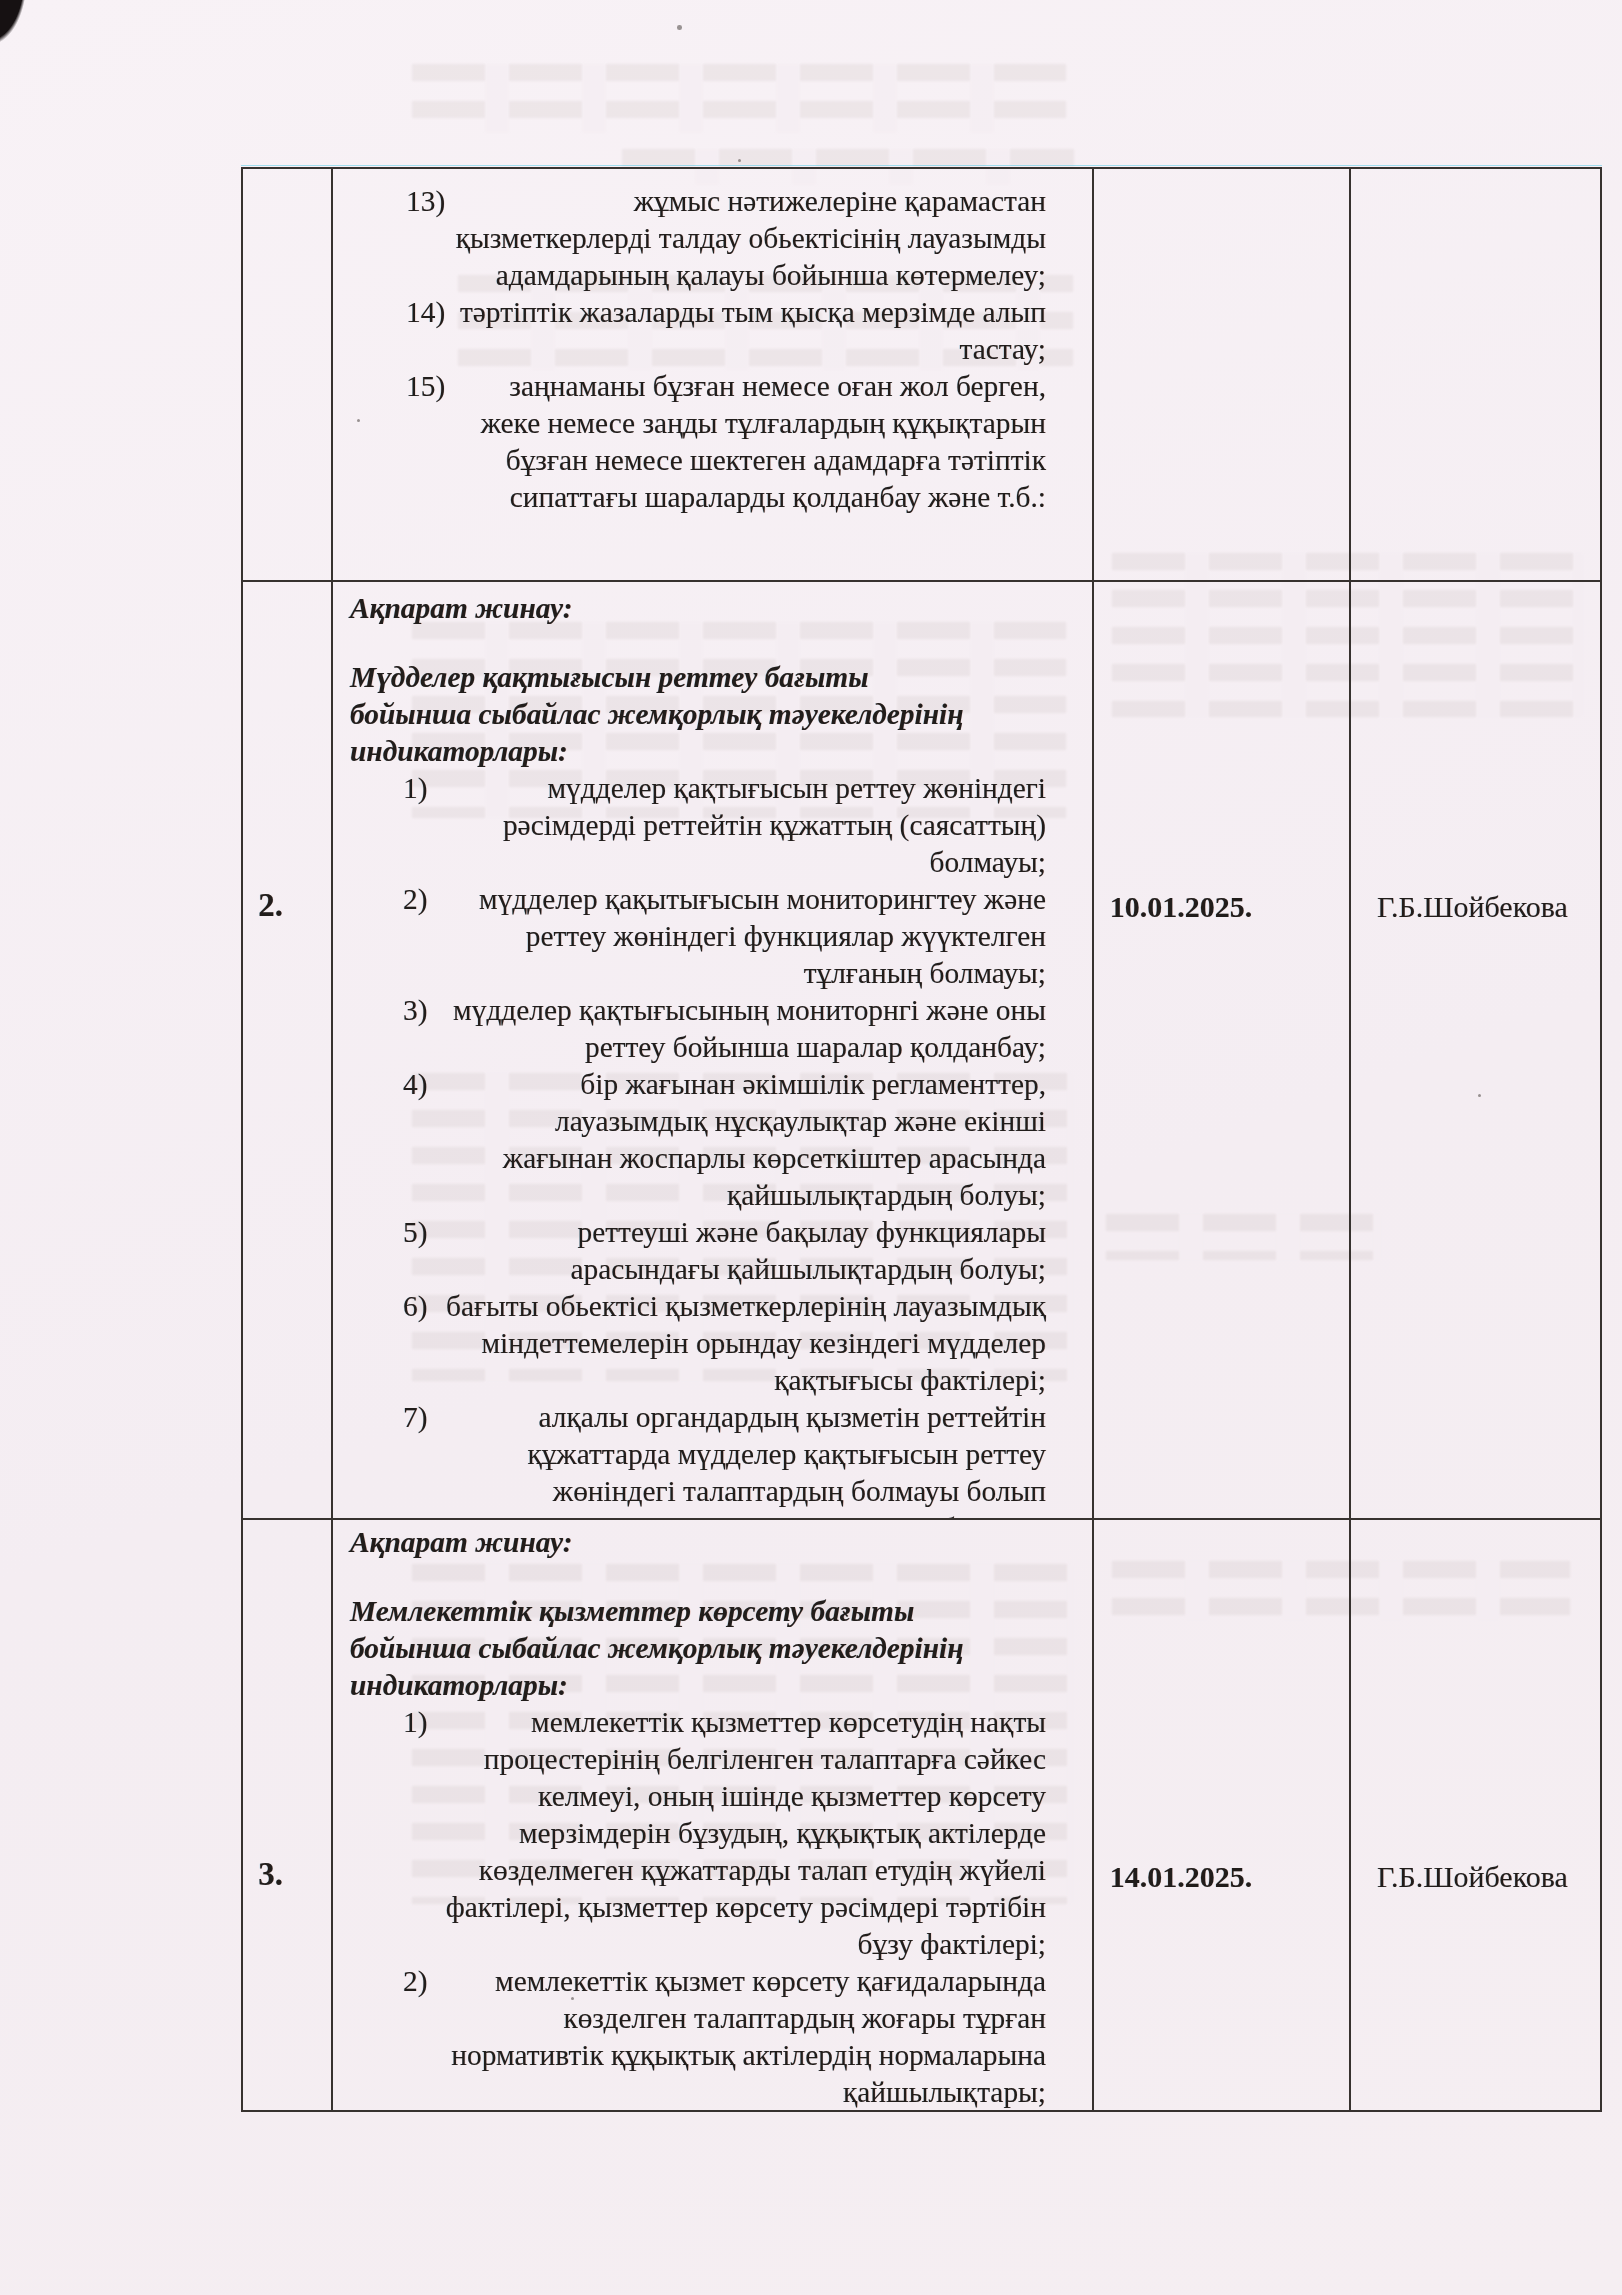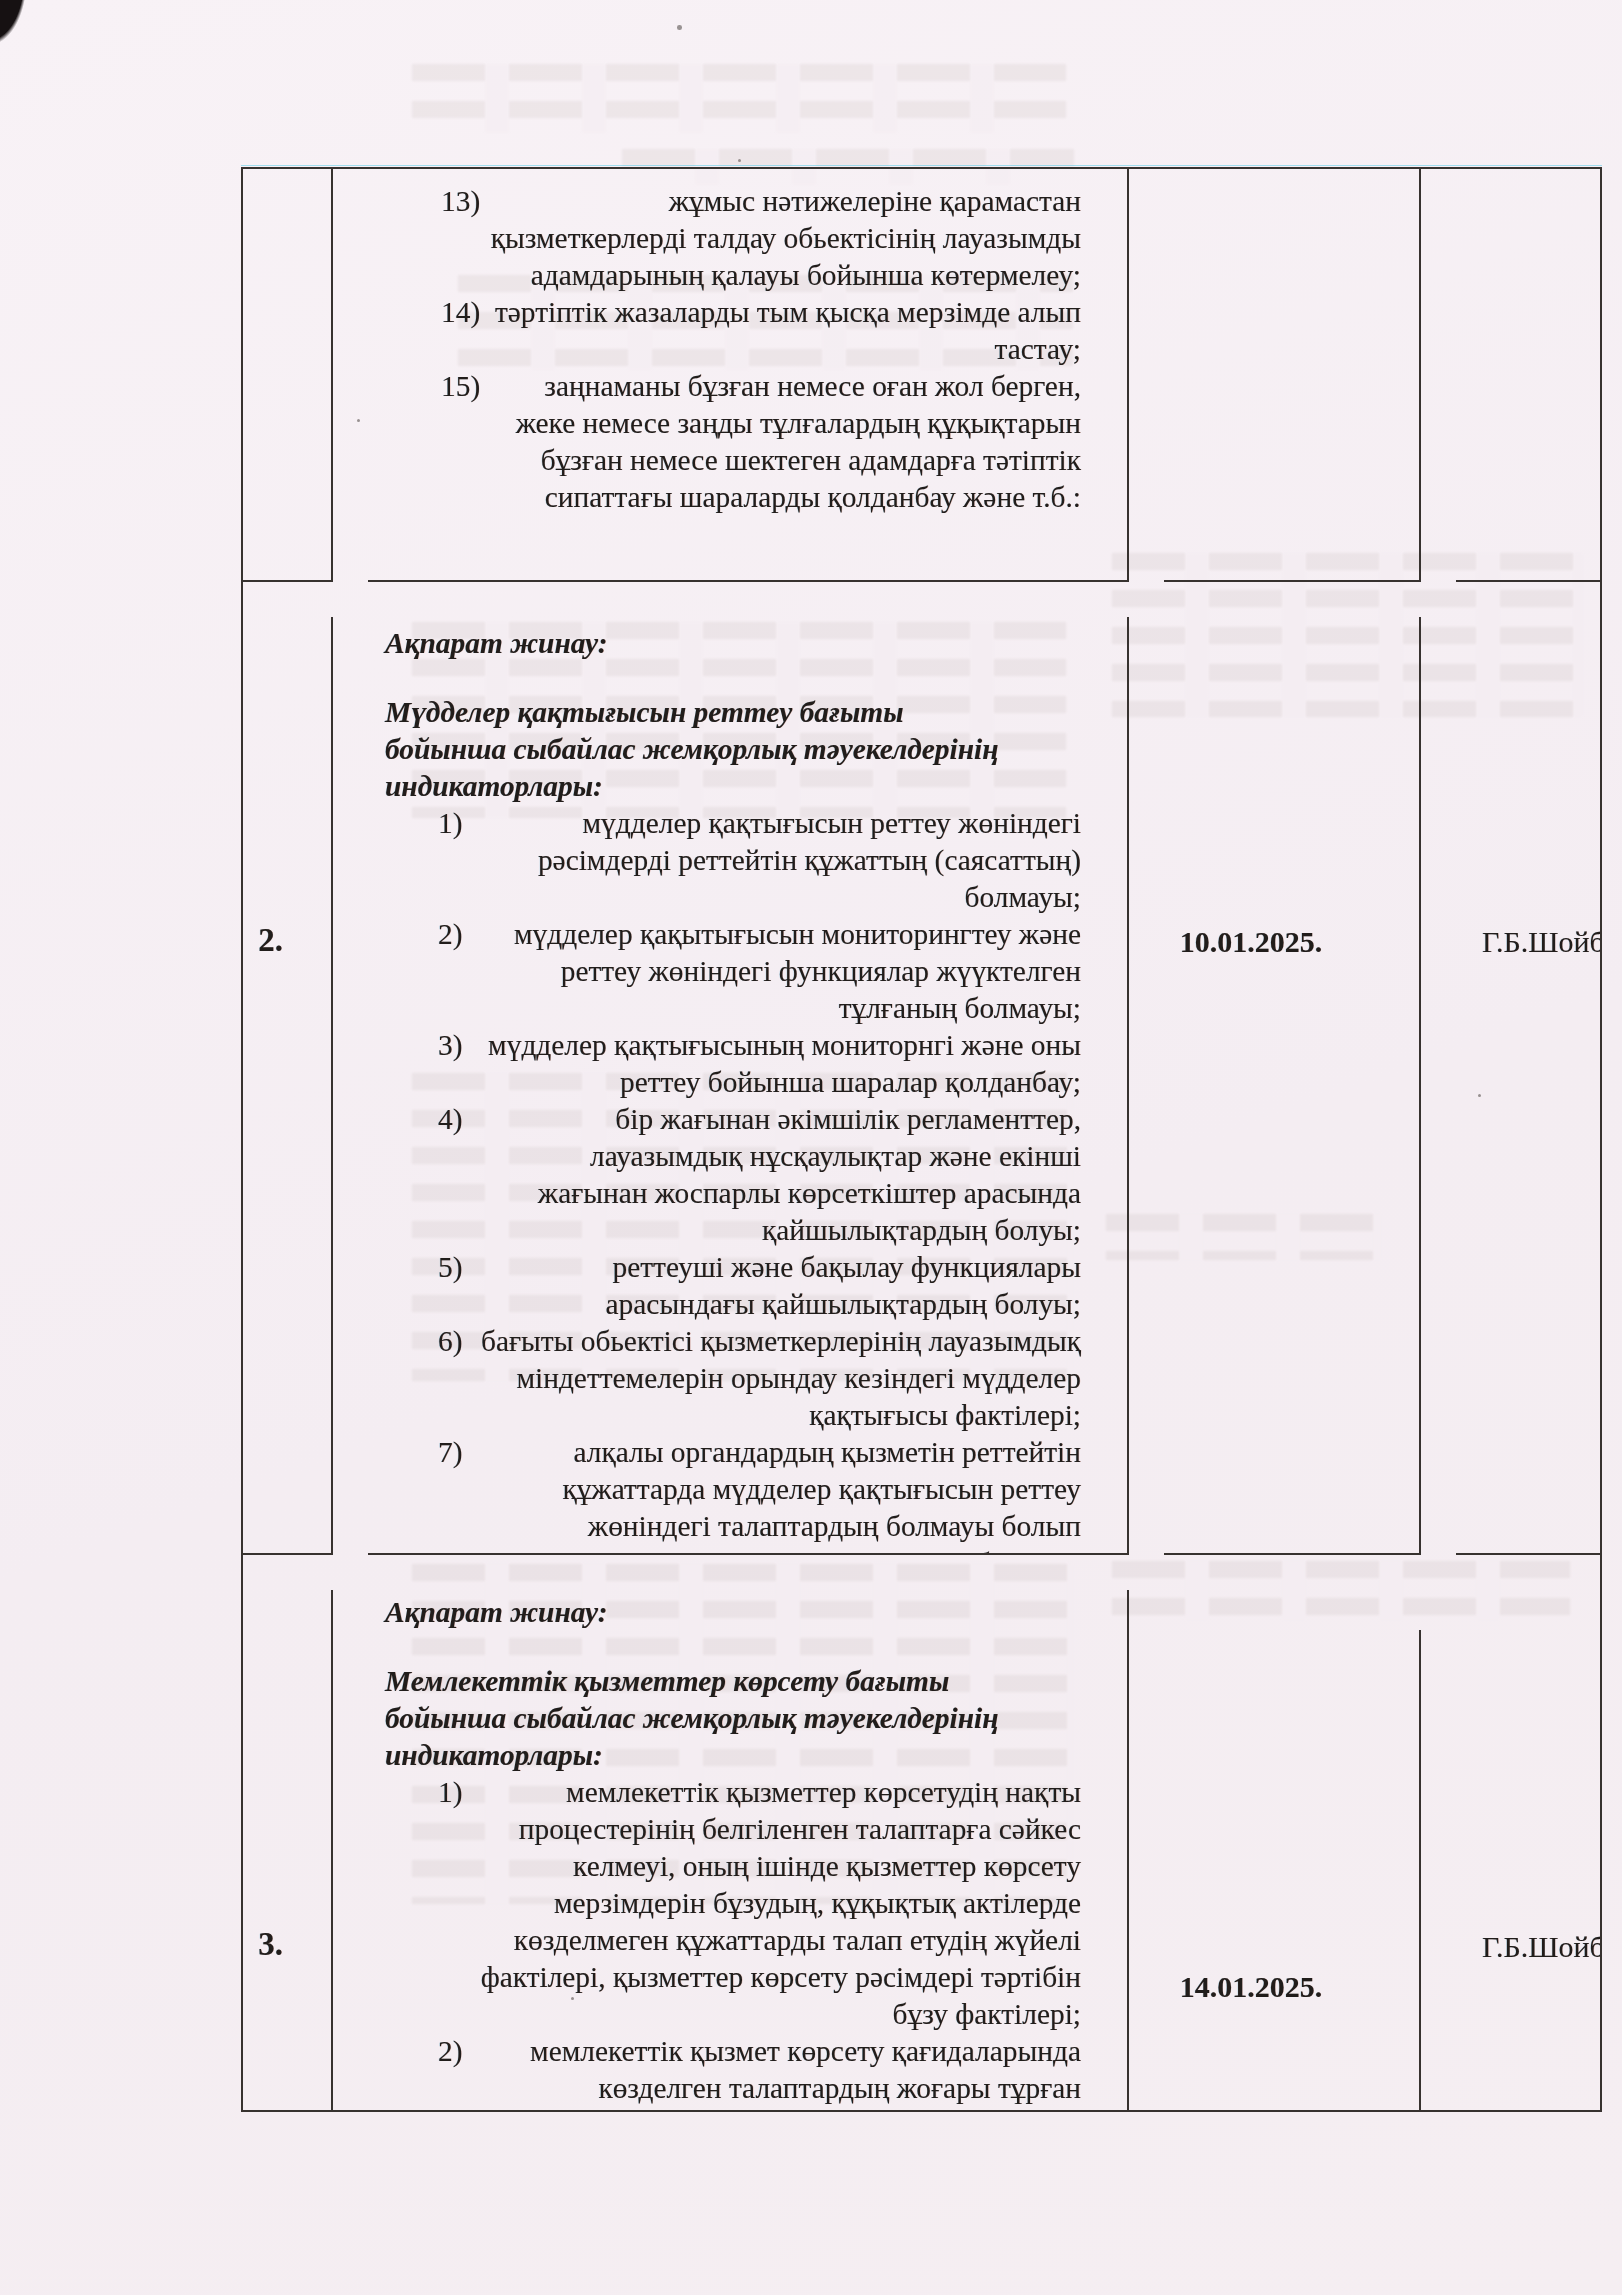--- a/index.html
+++ b/index.html
@@ -26,21 +26,20 @@
       repeating-linear-gradient(180deg,rgba(128,106,94,.17) 0 17px,rgba(128,106,94,0) 17px 37px);
   }
   
   .doc-table{
     position:absolute;left:241px;top:167px;width:1361px;height:1945px;
     border:2px solid #37322f;box-sizing:border-box;
     display:grid;
     grid-template-columns:90px 761px 257px 1fr;
     grid-template-rows:413px 938px 1fr;
     background:transparent;
-    gap:35px;
   }
   .doc-table::before{ 
     content:"";position:absolute;left:-2px;right:-2px;top:-3.9px;height:1.3px;
     background:rgba(0,185,225,.35);
   }
   .cell{
     border-right:2px solid #37322f;border-bottom:2px solid #37322f;
     box-sizing:border-box;overflow:hidden;position:relative;
   }
   .cell.last-col{border-right:none;}
@@ -59,21 +58,21 @@
   .list-a{margin-left:56px;}
   .list-a .marker{flex:0 0 48px;}
   .list-b{margin-left:53px;}
   .list-b .marker{flex:0 0 42px;}
   .item .it-text{flex:1 1 auto;max-width:602px;text-align:right;}
   .cell-num{font-size:33px;font-weight:bold;text-align:center;padding-right:33px;box-sizing:border-box;}
   .cell-num.r2{padding-top:305px;}
   .cell-num.r3{padding-top:336px;}
   .cell-date{font-size:30px;font-weight:bold;padding-left:15.7px;box-sizing:border-box;}
   .cell-date.r2{padding-top:306px;}
-  .cell-date.r3{padding-top:338px;margin-top:40px;}
+  .cell-date.r3{padding-top:338px;}
   .cell-name{font-size:30px;padding-left:26px;box-sizing:border-box;}
   .cell-name.r2{padding-top:306px;}
   .cell-name.r3{padding-top:338px;}
 </style>
 </head>
 <body>
 
 <div class="page">
 
   <div class="corner-curl"></div>

